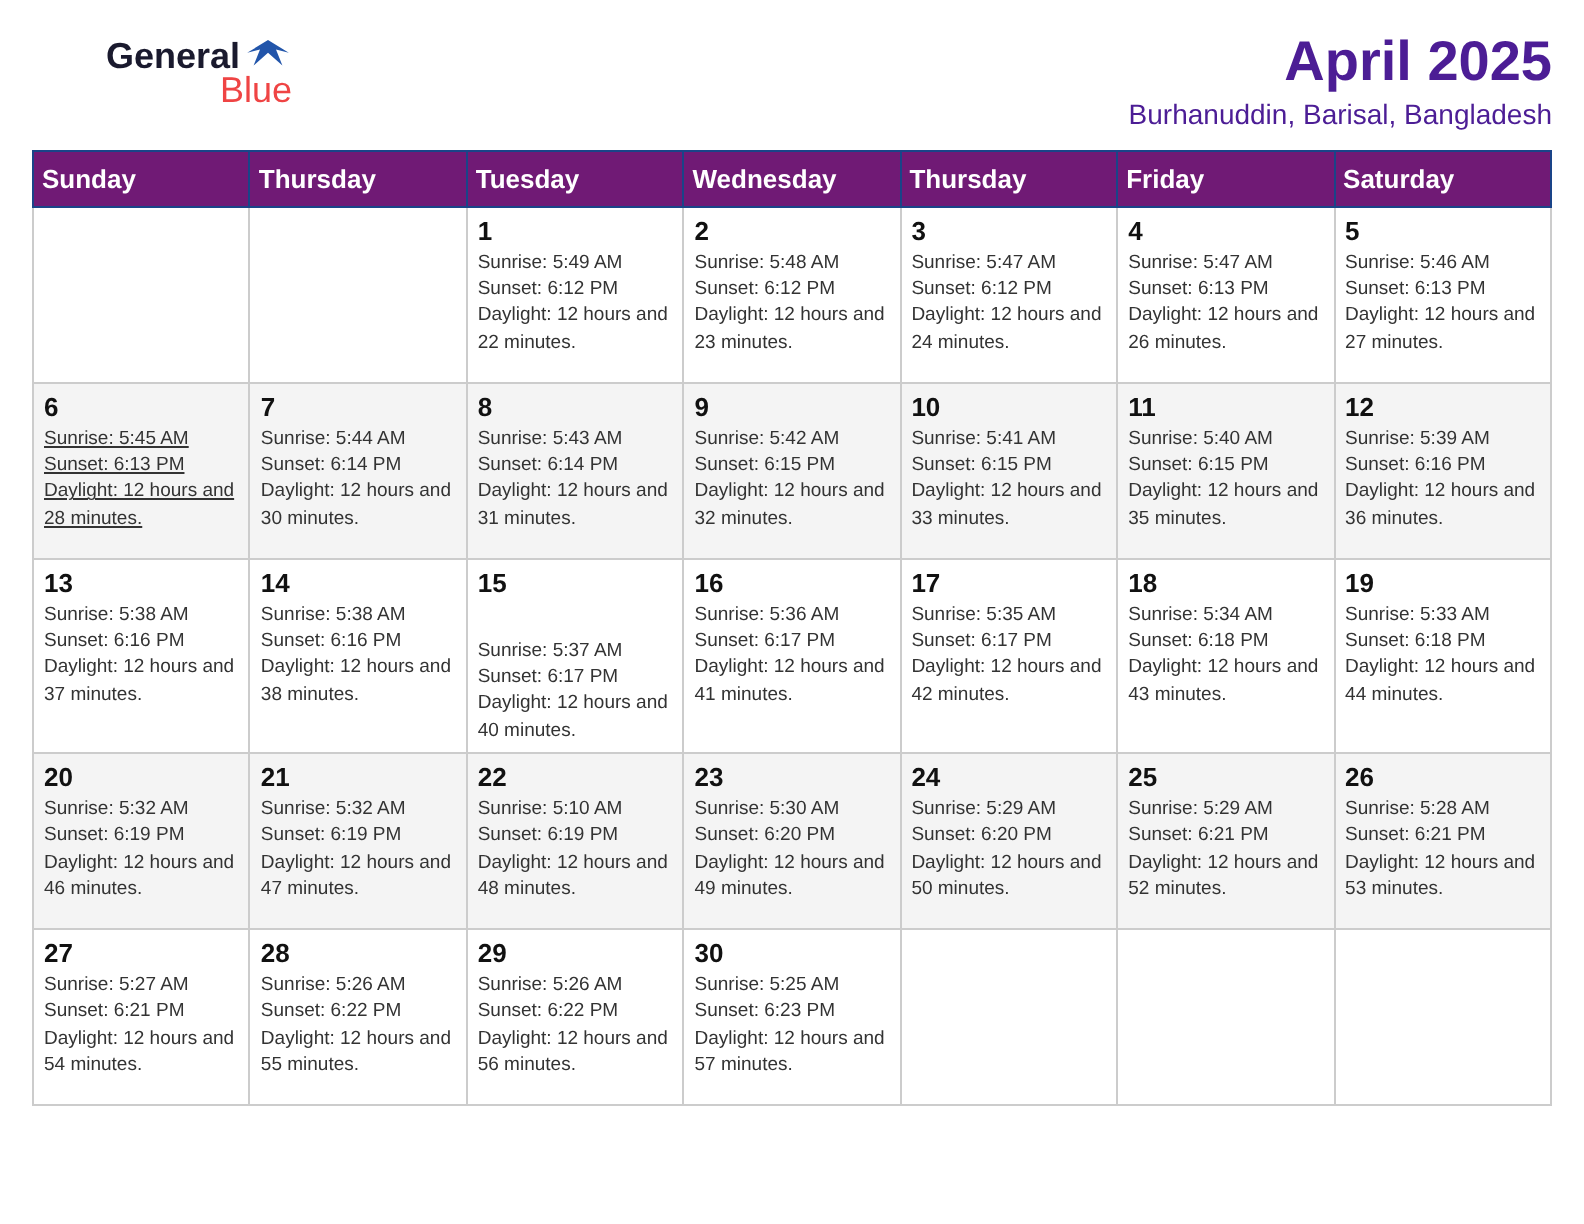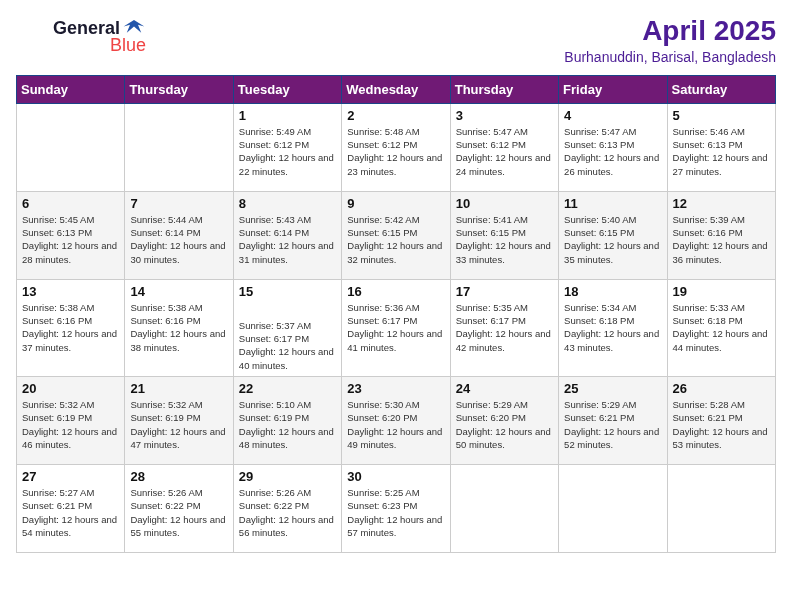--- a/index.html
+++ b/index.html
@@ -161,21 +161,21 @@
         <td>
           <div class="day-number">5</div>
           <div class="day-info" style="white-space: pre-line;">Sunrise: 5:46 AM
 Sunset: 6:13 PM
 Daylight: 12 hours and 27 minutes.</div>
         </td>
       </tr>
       <tr>
         <td>
           <div class="day-number">6</div>
-          <div class="day-info" style="white-space: pre-line;">Sunrise: 5:45 AM
+          <div class="day-info" style="white-space: pre-line; text-decoration: underline;">Sunrise: 5:45 AM
 Sunset: 6:13 PM
 Daylight: 12 hours and 28 minutes.</div>
         </td>
         <td>
           <div class="day-number">7</div>
           <div class="day-info" style="white-space: pre-line;">Sunrise: 5:44 AM
 Sunset: 6:14 PM
 Daylight: 12 hours and 30 minutes.</div>
         </td>
         <td>

